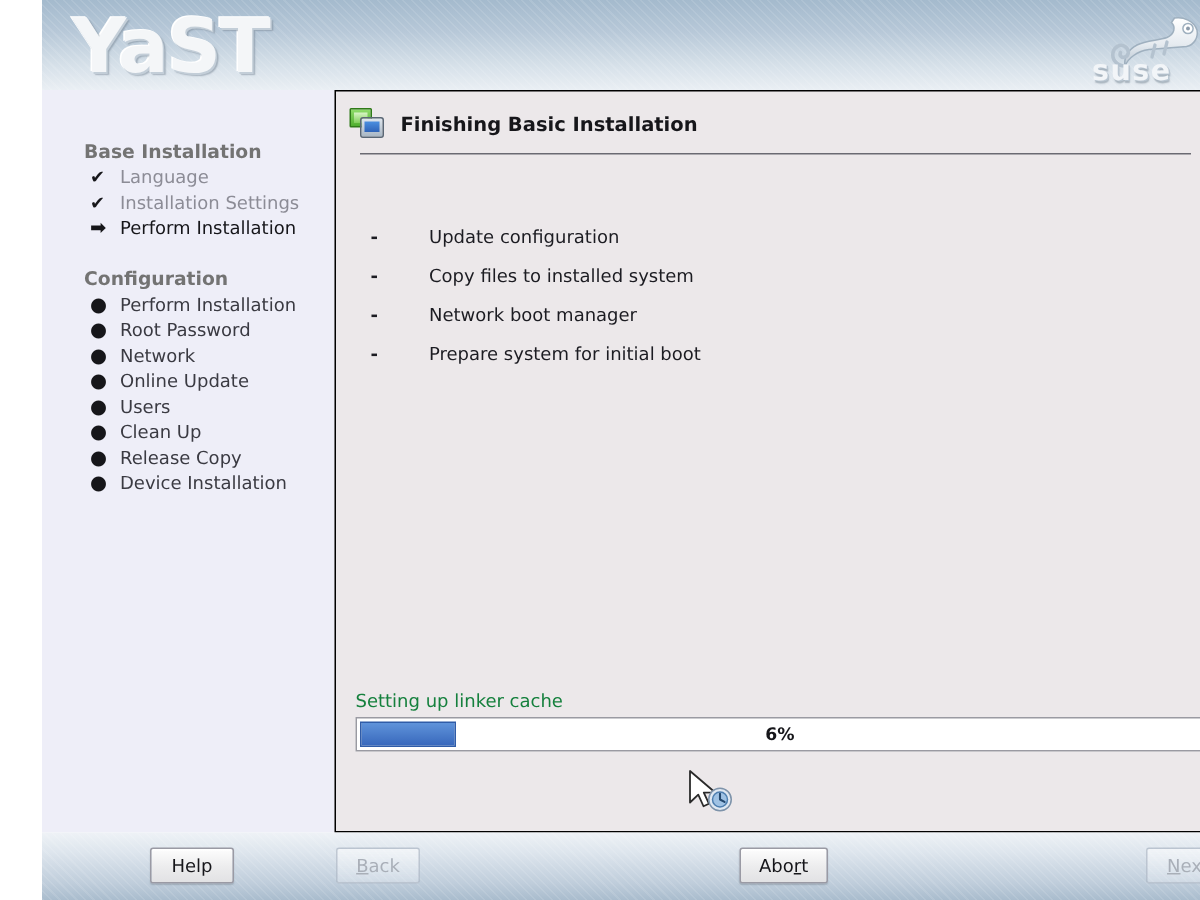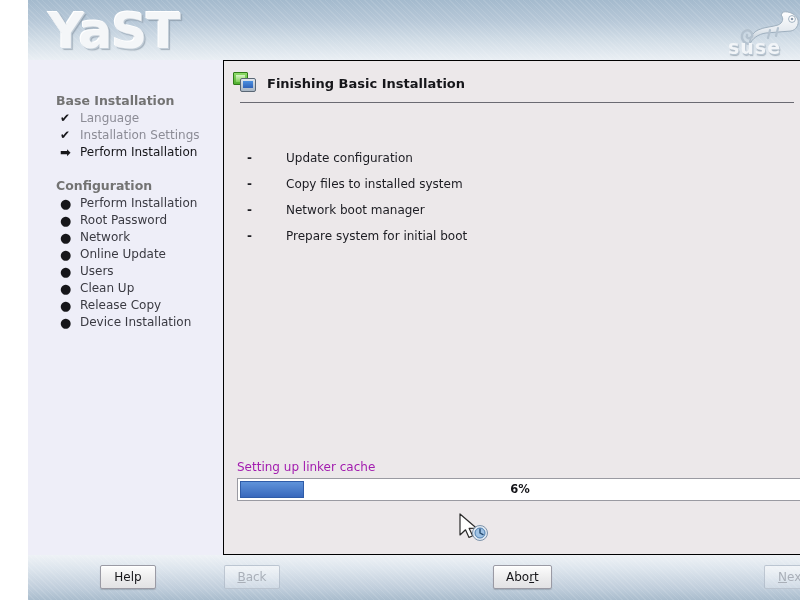--- a/index.html
+++ b/index.html
@@ -200,21 +200,21 @@
     font-weight: bold;
     font-size: 12px;
     color: #1c1c22;
   }
 
   
   .progress-label {
     position: absolute;
     left: 13px; top: 399px;
     font-size: 12px;
-    color: #a21caf;
+    color: #15803d;
   }
   .progress-bar {
     position: absolute;
     left: 13px; top: 417px;
     width: 566px; height: 23px;
     background: #ffffff;
     border: 1px solid #9a9aa2;
     box-sizing: border-box;
   }
   .progress-fill {

